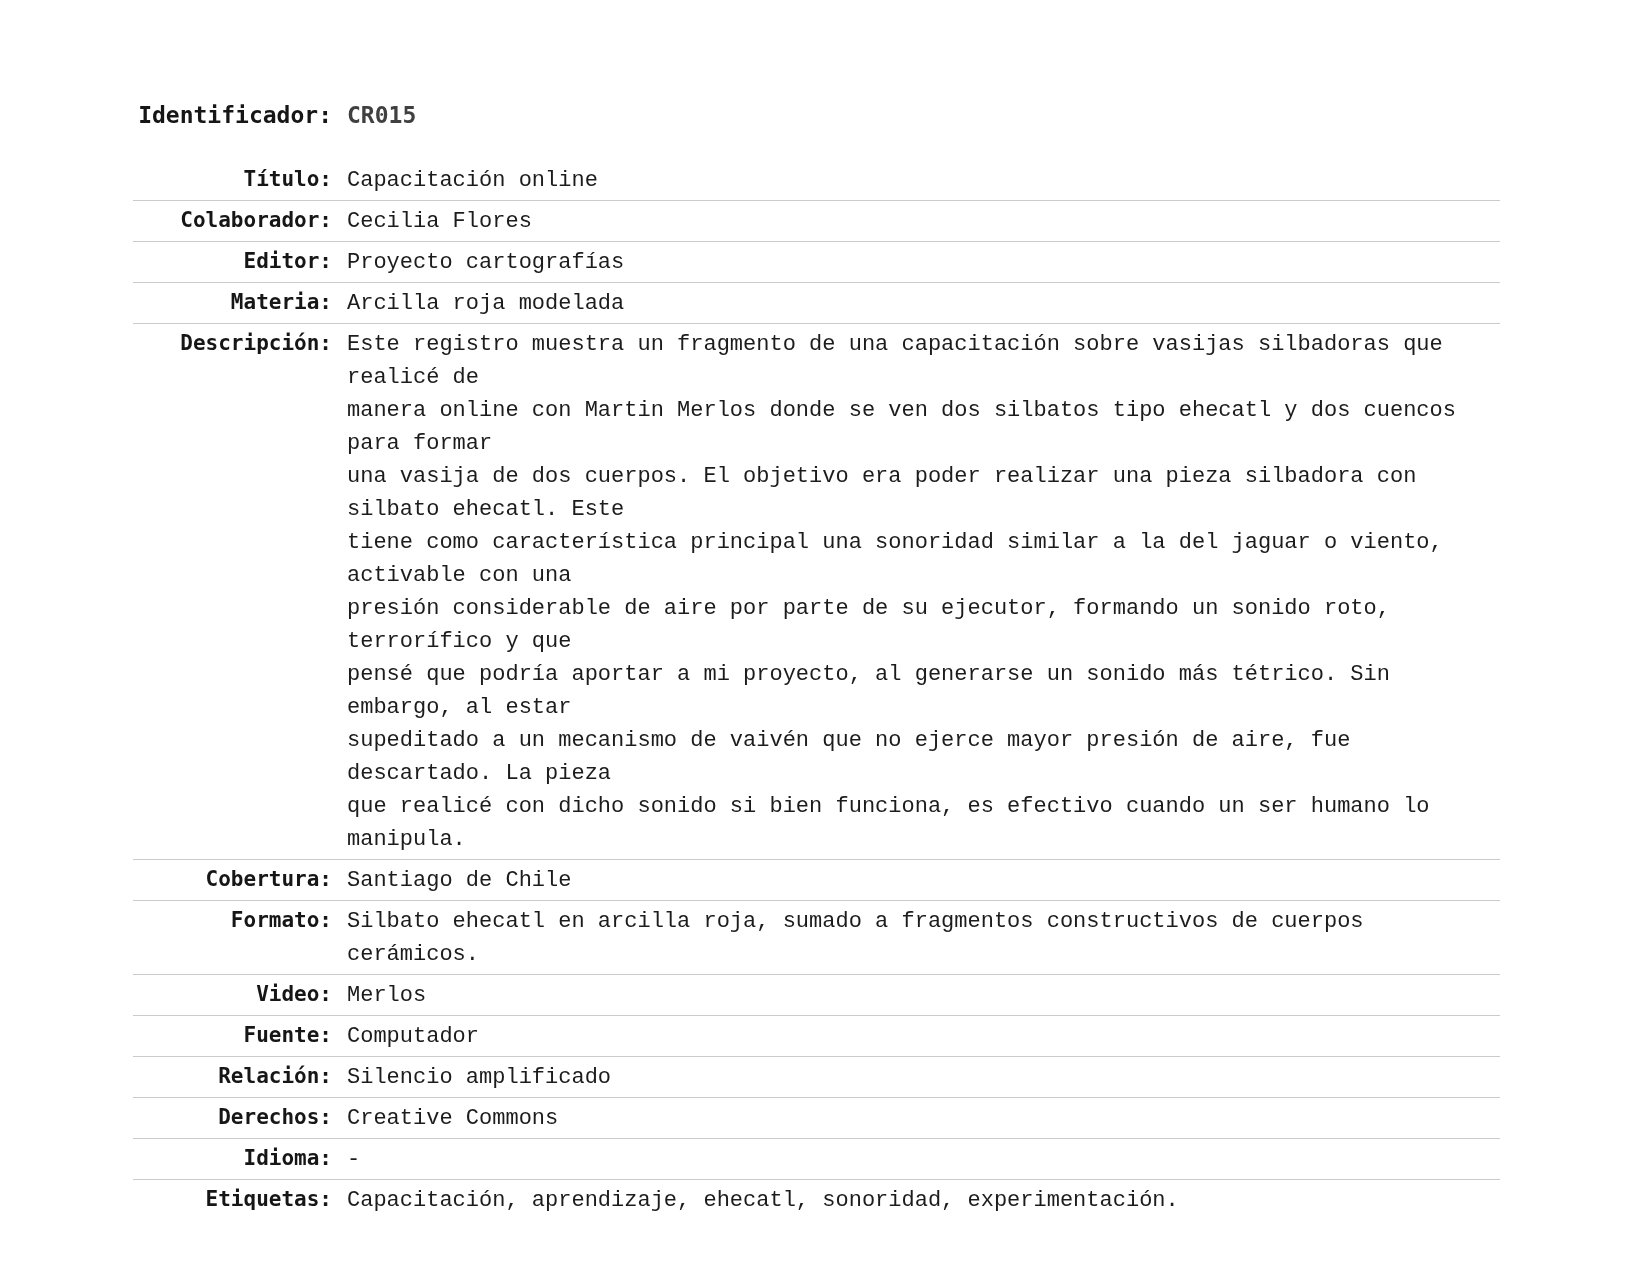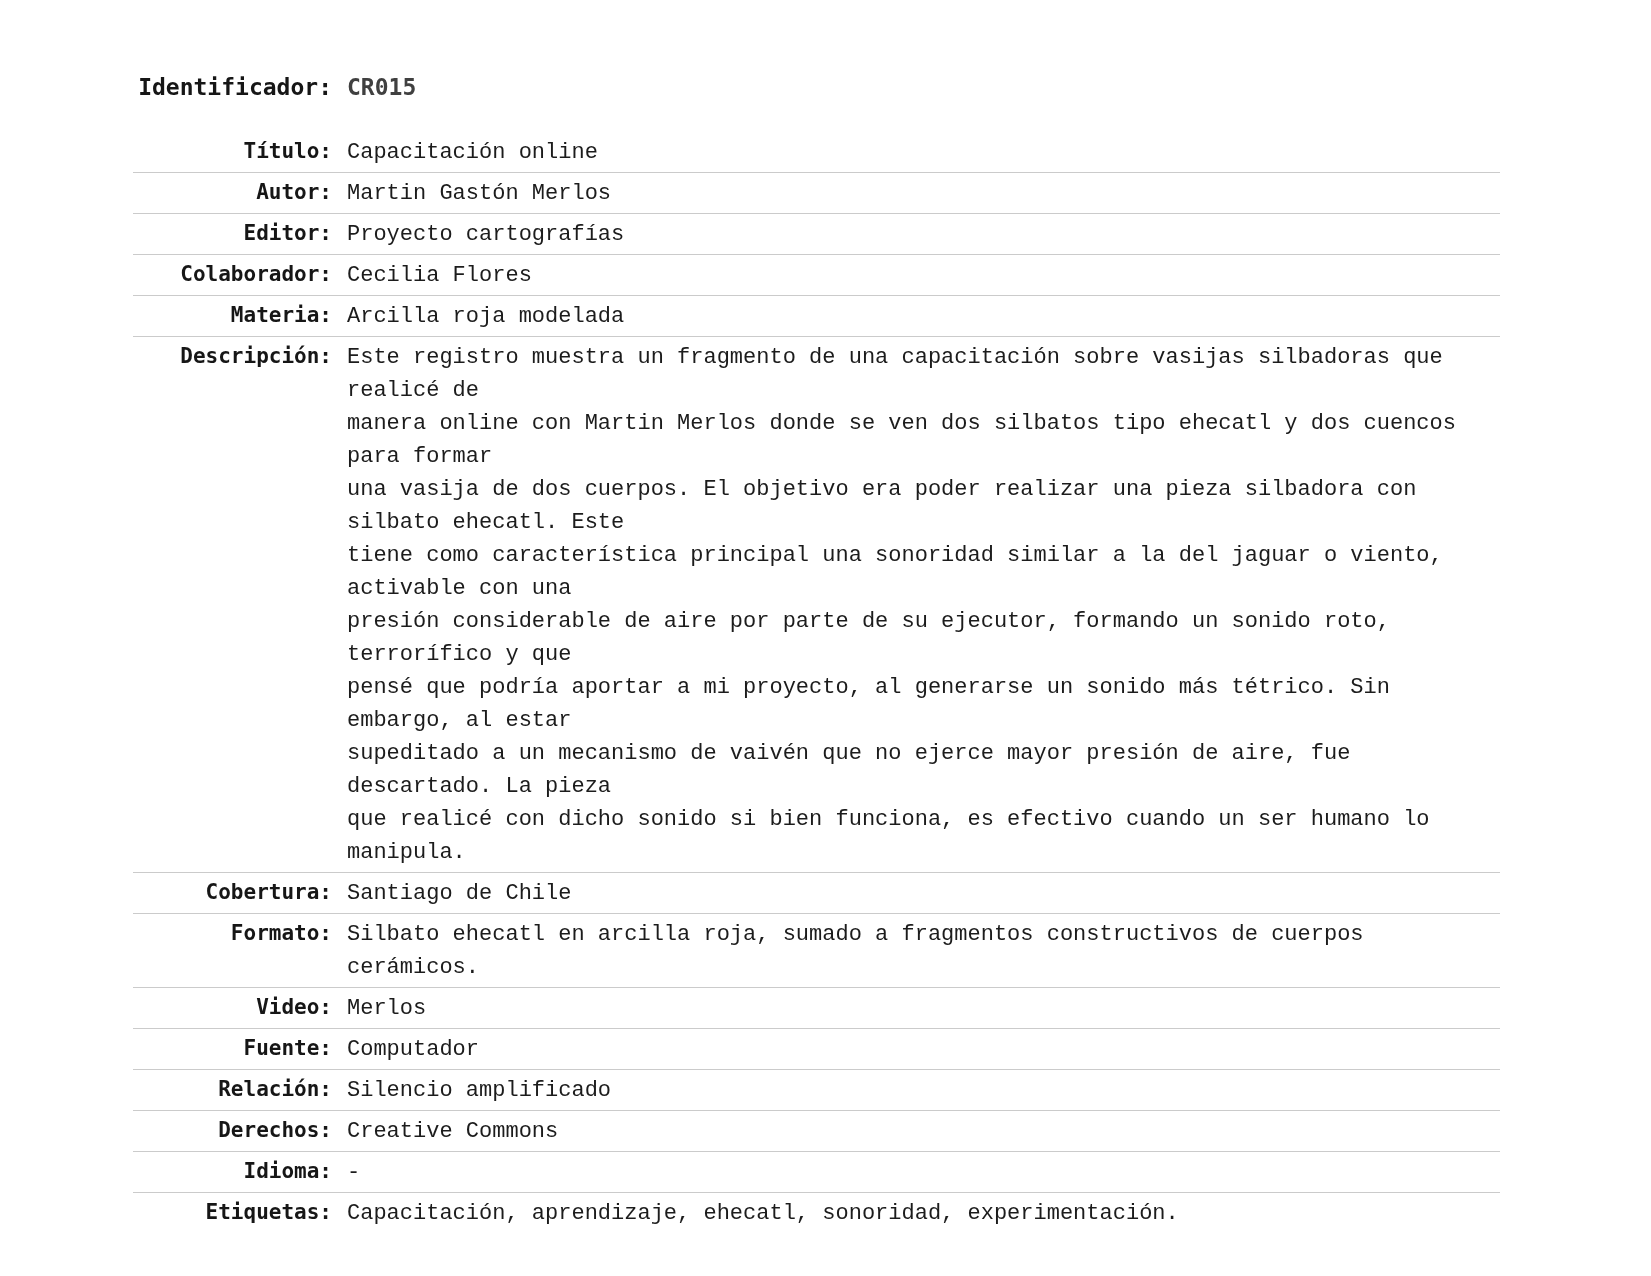--- a/index.html
+++ b/index.html
@@ -30,21 +30,21 @@
   .value {
     flex: 1;
     padding-left: 15px;
     font-size: 22px;
     line-height: 33px;
     color: #1c1c1c;
     white-space: pre-line;
     font-family: Liberation Mono, monospace;
   }
   .header-row { margin-bottom: 30px; }
-  .header-row .label { font-size: 23px; line-height: 30px; }
+  .header-row .label { font-size: 23px; line-height: 30px; margin-top: 28px; }
   .header-row .value {
     font-family: "DejaVu Sans Mono", monospace;
     font-weight: bold;
     font-size: 23px;
     line-height: 30px;
     color: #404040;
   }
   .table-row {
     border-bottom: 1px solid #cbcbcb;
     padding: 3px 0;
@@ -60,33 +60,29 @@
     <div class="label">Identificador:</div>
     <div class="value">CR015</div>
   </div>
 
   <div class="table" id="meta-table">
   <div class="row table-row">
     <div class="label">Título:</div>
     <div class="value">Capacitación online</div>
   </div>
 
+
   <div class="row table-row">
-    <div class="label">Autor:</div>
-    <div class="value">Martin Gastón Merlos</div>
+    <div class="label">Colaborador:</div>
+    <div class="value">Cecilia Flores</div>
   </div>
 
   <div class="row table-row">
     <div class="label">Editor:</div>
     <div class="value">Proyecto cartografías</div>
-  </div>
-
-  <div class="row table-row">
-    <div class="label">Colaborador:</div>
-    <div class="value">Cecilia Flores</div>
   </div>
 
   <div class="row table-row">
     <div class="label">Materia:</div>
     <div class="value">Arcilla roja modelada</div>
   </div>
 
   <div class="row table-row">
     <div class="label">Descripción:</div>
     <div class="value">Este registro muestra un fragmento de una capacitación sobre vasijas silbadoras que realicé de

